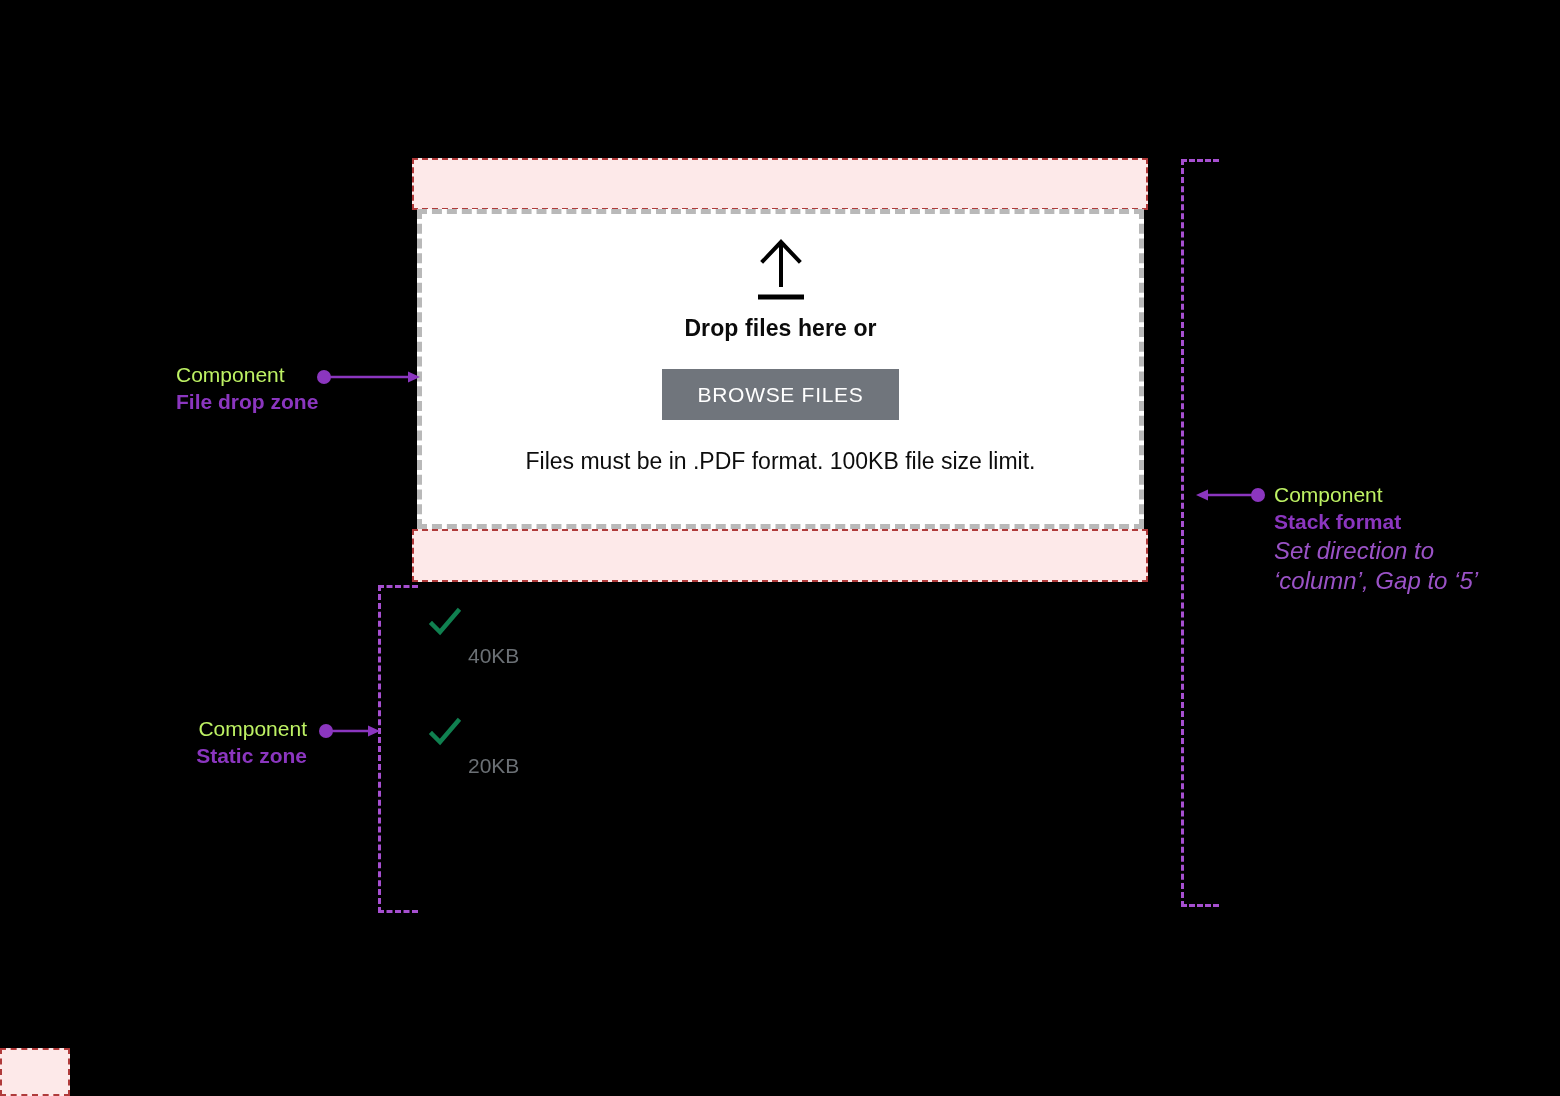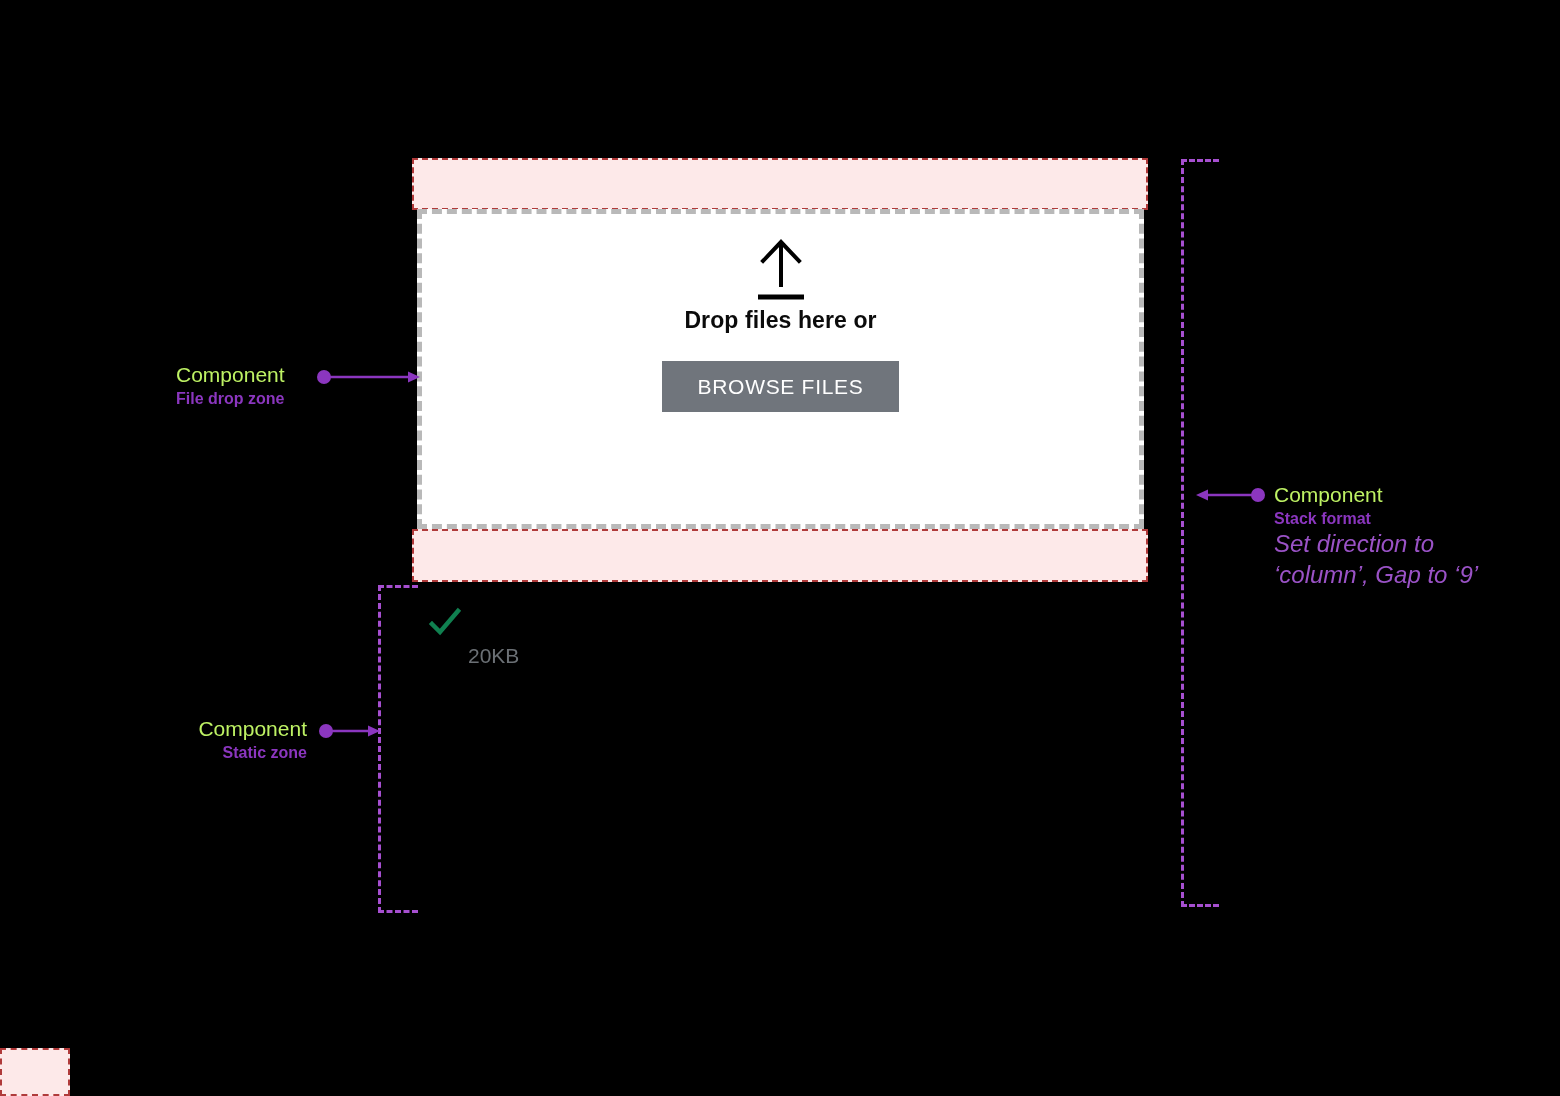--- a/index.html
+++ b/index.html
@@ -39,21 +39,21 @@
     flex-direction: column;
     align-items: center;
     justify-content: flex-start;
   }
   #upload-icon {
     margin-top: 25px;
     width: 56px;
     height: 62px;
   }
   #drop-title {
-    margin-top: 6px;
+    margin-top: 14px;
     font-size: 23px;
     font-weight: bold;
     color: #0b0b0b;
     letter-spacing: 0.1px;
   }
   #browse-files-button {
     margin-top: 27px;
     background: #70757c;
     color: #ffffff;
     border: none;
@@ -132,21 +132,21 @@
   
   .annotation {
     position: absolute;
     line-height: 1.28;
   }
   .ann-kind {
     font-size: 21px;
     color: #bef264;
   }
   .ann-name {
-    font-size: 16px;
+    font-size: 21px;
     font-weight: bold;
     color: #8b36bf;
   }
   .ann-note {
     font-size: 24px;
     font-style: italic;
     color: #9a52c6;
   }
   #ann-drop-zone  { left: 176px; top: 362px; text-align: left; }
   #ann-static-list{ left: 176px; top: 716px; text-align: right; width: 131px; }
@@ -183,24 +183,31 @@
   <svg id="upload-icon" viewBox="0 0 56 62">
     <line x1="28" y1="48" x2="28" y2="4" stroke="#000000" stroke-width="4"></line>
     <polyline points="10,22 28,3 46,22" fill="none" stroke="#000000" stroke-width="4" stroke-linecap="square"></polyline>
     <line x1="5" y1="58" x2="51" y2="58" stroke="#000000" stroke-width="5"></line>
   </svg>
 
   <div id="drop-title">Drop files here or</div>
 
   <button id="browse-files-button">BROWSE FILES</button>
 
+  <div id="drop-hint">Files must be in .PDF format. 100KB file size limit.</div>
 </div>
 
 <div id="static-list">
 
+  <div class="list-item">
+    <svg class="list-status-icon" viewBox="0 0 34 34">
+      <polyline points="4,18 12,26 30,5" fill="none" stroke="#108050" stroke-width="4.5" stroke-linecap="square"></polyline>
+    </svg>
+    <span class="list-size">40KB</span>
+  </div>
 
   <div class="list-item">
     <svg class="list-status-icon" viewBox="0 0 34 34">
       <polyline points="4,18 12,26 30,5" fill="none" stroke="#108050" stroke-width="4.5" stroke-linecap="square"></polyline>
     </svg>
     <span class="list-size">20KB</span>
   </div>
 
 
 </div>
@@ -233,16 +240,16 @@
 
 <div id="ann-static-list" class="annotation">
   <div class="ann-kind">Component</div>
   <div class="ann-name">Static zone</div>
 </div>
 
 <div id="ann-stack" class="annotation">
   <div class="ann-kind">Component</div>
   <div class="ann-name">Stack format</div>
   <div class="ann-note">Set direction to</div>
-  <div class="ann-note">‘column’, Gap to ‘9’</div>
+  <div class="ann-note">‘column’, Gap to ‘5’</div>
 </div>
 
 <div id="legend-swatch"></div>
 
 </body></html>

